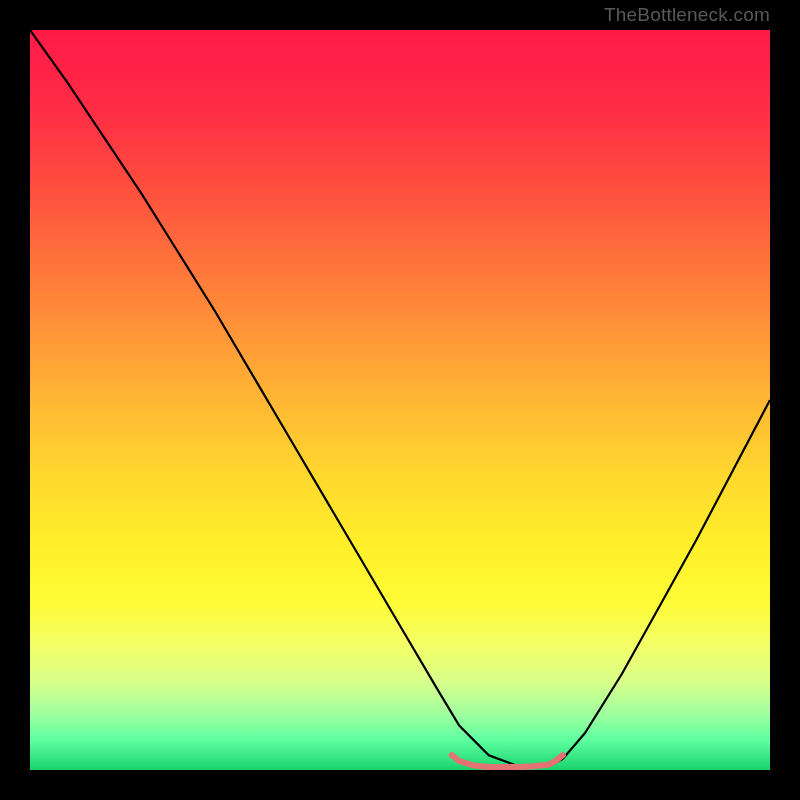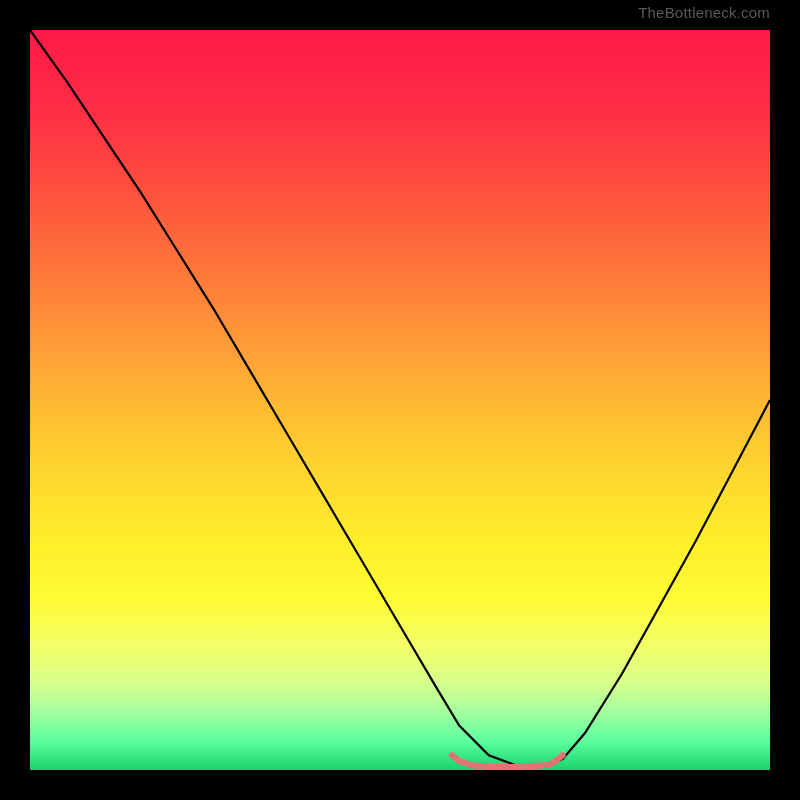--- a/index.html
+++ b/index.html
@@ -24,21 +24,21 @@
     left: 30px;
     top: 30px;
     width: 740px;
     height: 740px;
     overflow: hidden;
   }
   .attribution {
     position: absolute;
     top: 4px;
     right: 30px;
-    font-size: 15px;
+    font-size: 19px;
     font-weight: 500;
     color: #58595b;
     letter-spacing: 0.2px;
   }
   svg {
     display: block;
   }
 </style>
 </head>
 <body>

